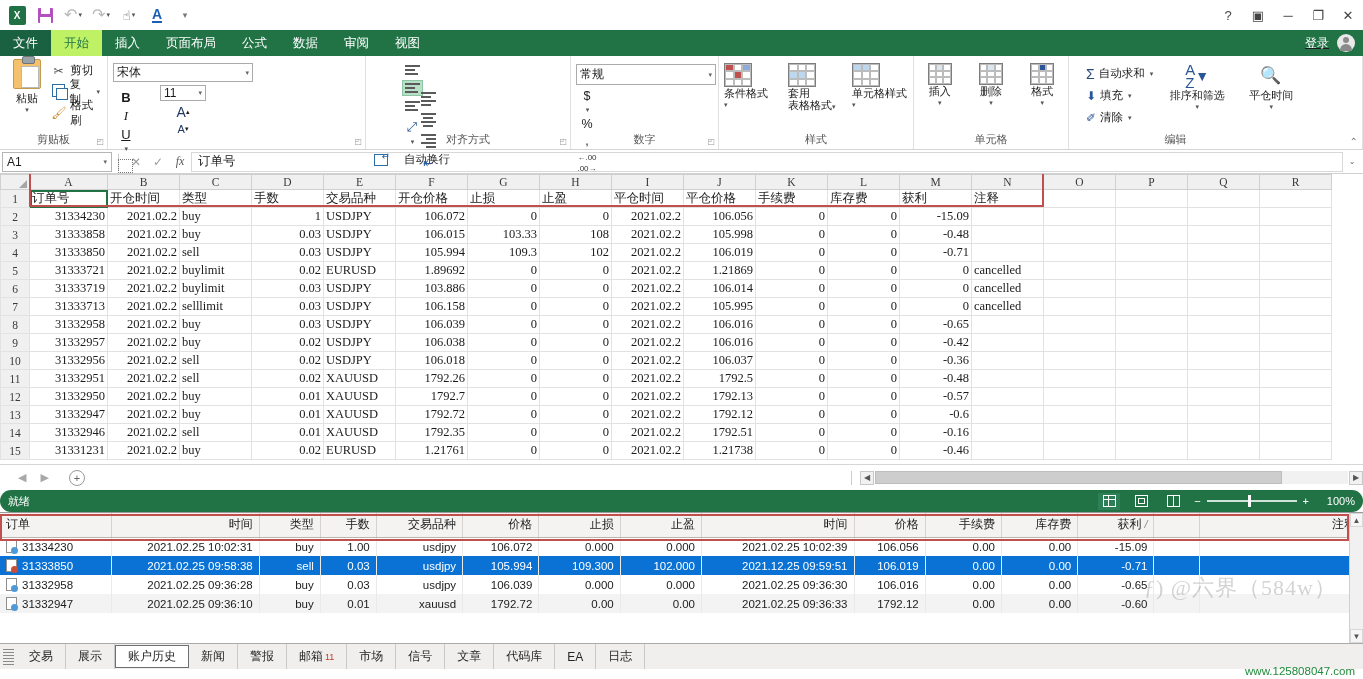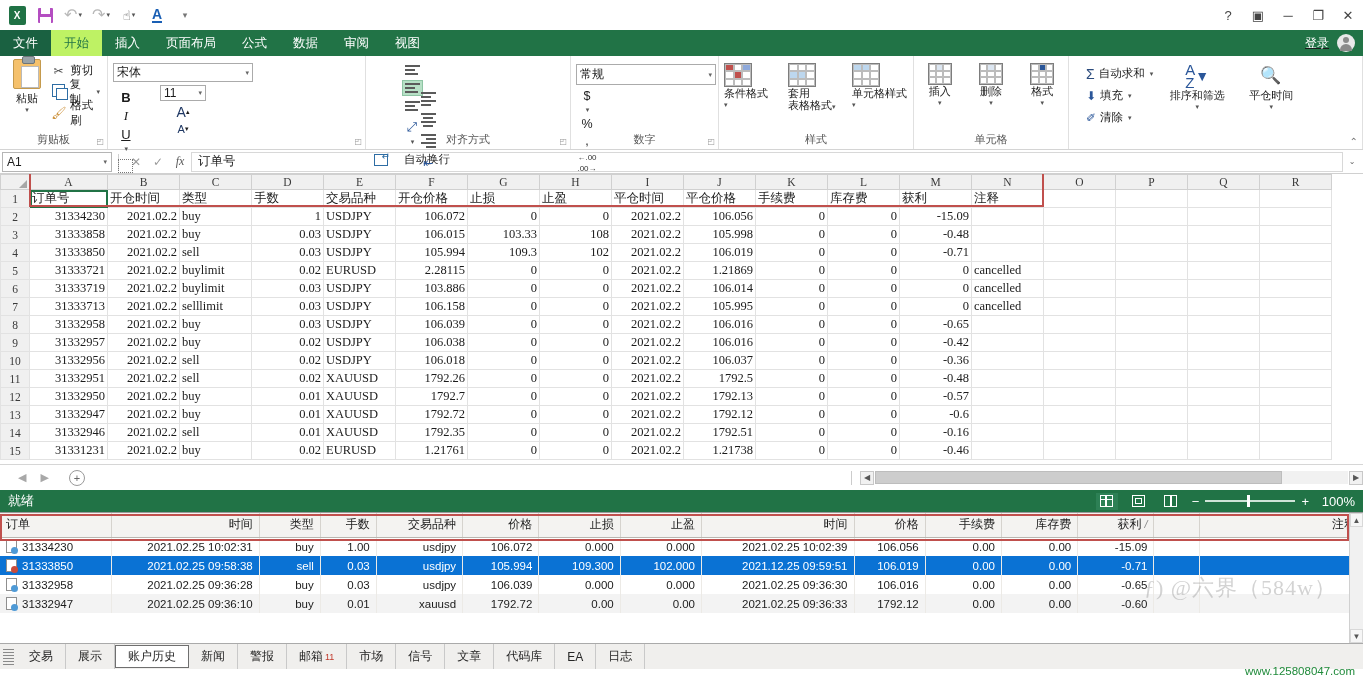--- a/index.html
+++ b/index.html
@@ -139,21 +139,21 @@
   .stab{ height:24px; display:flex; align-items:center; padding:0 12px; font-size:12px; border:1px solid #bfbfbf; border-bottom:0;
          background:#fff; color:#217346; border-top:2px solid #217346;}
   .addsheet{ margin-left:10px; width:16px;height:16px;border-radius:50%;border:1px solid #9a9a9a;color:#666;display:flex;align-items:center;justify-content:center;font-size:11px;cursor:pointer;}
   .hscroll{ margin-left:auto; display:flex; align-items:center; width:520px; }
   .hs-l,.hs-r{width:14px;height:14px;border:1px solid #c8c8c8;background:#f1f1f1;font-size:8px;display:flex;align-items:center;justify-content:center;color:#555;}
   .hs-track{flex:1;height:13px;background:#f1f1f1;margin:0 1px;position:relative;}
   .hs-thumb{position:absolute;left:0;top:0;height:13px;width:86%;background:#cdcdcd;border:1px solid #bdbdbd;}
   .tabsep{width:1px;height:14px;background:#ccc;margin:0 8px;}
 
   
-  .statusbar{ height:22px; background:#217346; color:#fff; display:flex; align-items:center; font-size:13px; padding:0 8px; }
+  .statusbar{ height:22px; background:#217346; color:#fff; display:flex; align-items:center; font-size:11px; padding:0 8px;border-radius:11px; }
   .sb-right{ margin-left:auto; display:flex; align-items:center; gap:10px; }
   .viewbtn{ width:22px;height:17px;display:flex;align-items:center;justify-content:center;cursor:pointer;}
   .viewbtn.act{ background:#2d8055; }
   .vb-ico{width:13px;height:12px;border:1.4px solid #fff;position:relative;}
   .vb-grid:after{content:"";position:absolute;left:0;top:3px;right:0;height:1.4px;background:#fff;}
   .vb-grid:before{content:"";position:absolute;top:0;left:4px;bottom:0;width:1.4px;background:#fff;}
   .vb-page:after{content:"";position:absolute;left:2px;top:2px;right:2px;bottom:2px;border:1.2px solid #fff;}
   .vb-brk:before{content:"";position:absolute;left:5px;top:0;bottom:0;width:1.4px;background:#fff;}
   .zoomctl{display:flex;align-items:center;gap:6px;}
   .zline{width:90px;height:1.5px;background:#cfe4d8;position:relative;}
@@ -555,20 +555,21 @@
             </div>
           <div>排序和筛选</div>
             <div class="cc" style="font-size:7px;color:#555">▾</div>
         </div>
         <div class="smallbtn" style="width:60px">
           <div style="height:26px;display:flex;align-items:center;font-size:17px;color:#4a4a4a;">🔍</div>
           <div>平仓时间</div>
             <div class="cc" style="font-size:7px;color:#555">▾</div>
         </div>
       </div>
+      <div class="glabel" style="left:-80px">编辑</div>
       <div class="ribbon-collapse">⌃</div>
     </div>
   </div>
 
   <div class="fbar">
     <div class="namebox">
         <span>A1</span>
         <span class="ddc">▾</span>
       </div>
     <div class="fdiv"></div>
@@ -687,21 +688,21 @@
             <td class="cL"></td>
             <td class="cL"></td>
           </tr>
           <tr>
             <td class="rowhdr">5</td>
             <td class="cR">31333721</td>
             <td class="cR">2021.02.2</td>
             <td class="cL">buylimit</td>
             <td class="cR">0.02</td>
             <td class="cL">EURUSD</td>
-            <td class="cR">2.28115</td>
+            <td class="cR">1.89692</td>
             <td class="cR">0</td>
             <td class="cR">0</td>
             <td class="cR">2021.02.2</td>
             <td class="cR">1.21869</td>
             <td class="cR">0</td>
             <td class="cR">0</td>
             <td class="cR">0</td>
             <td class="cL">cancelled</td>
             <td class="cL"></td>
             <td class="cL"></td>

